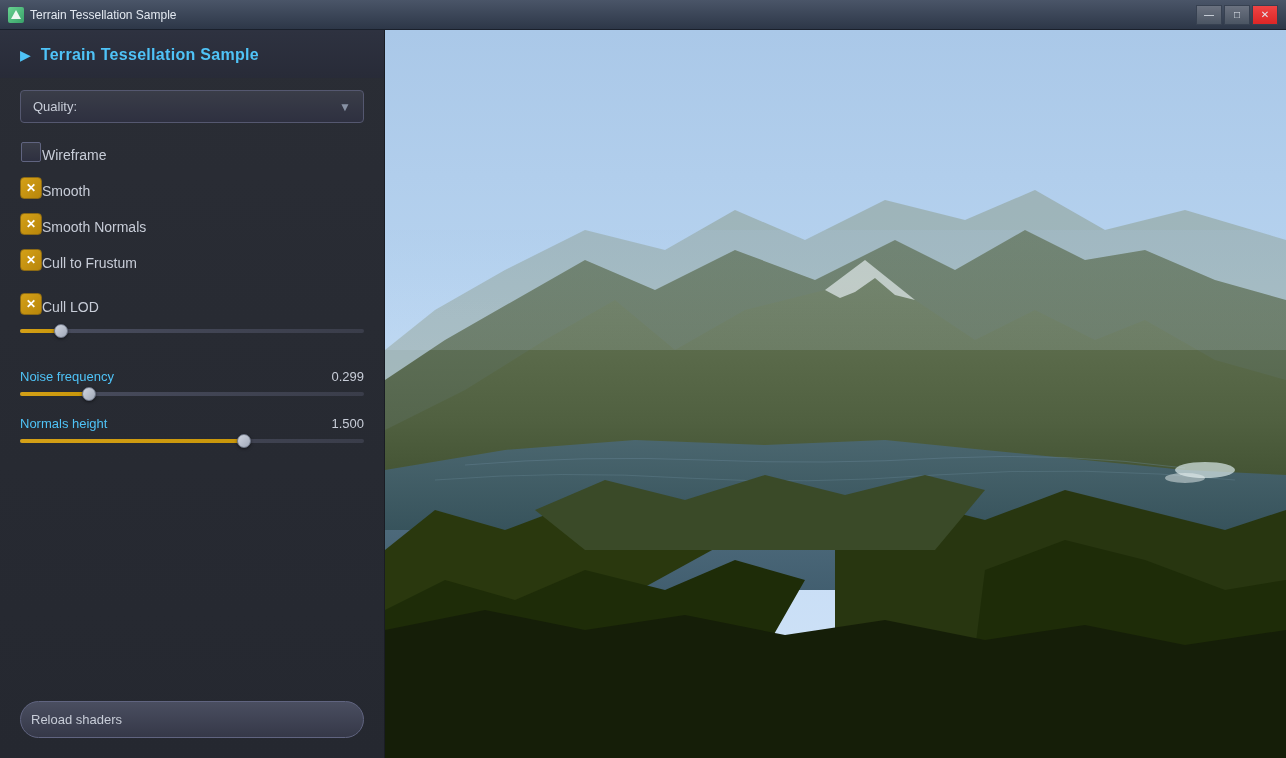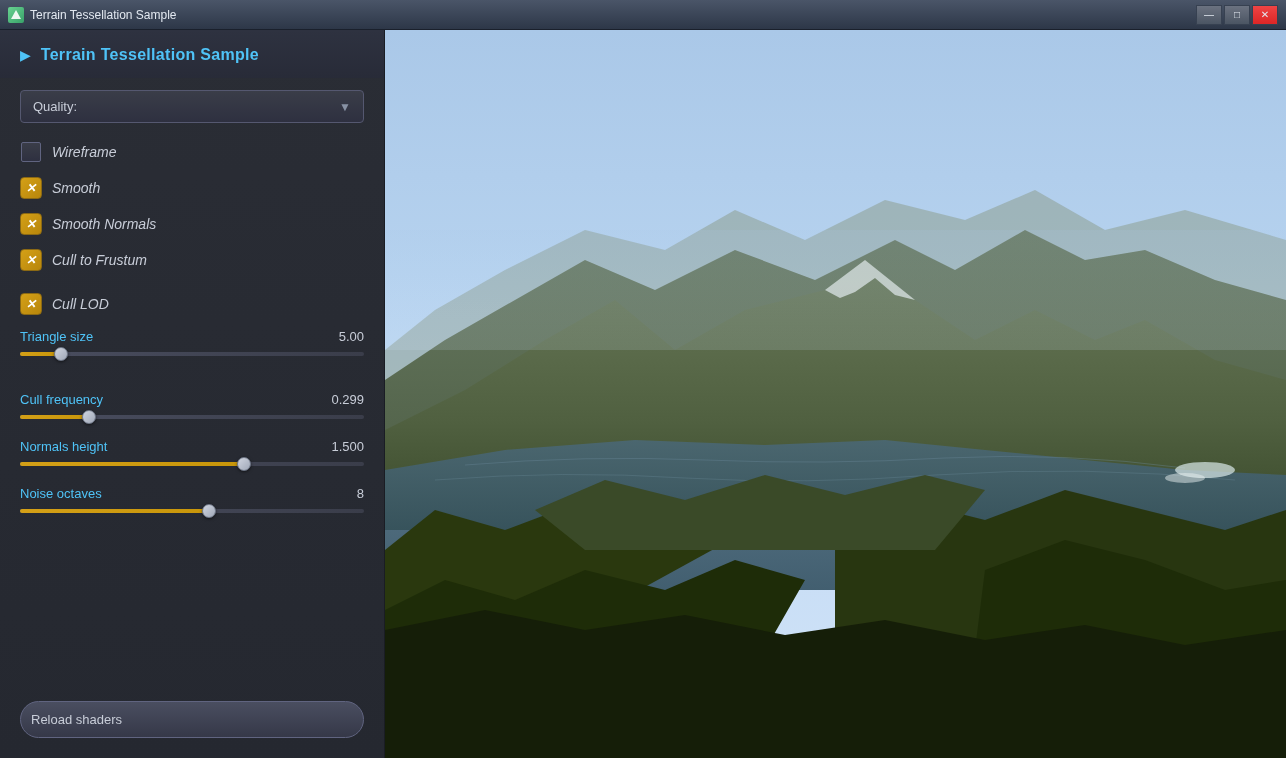--- a/index.html
+++ b/index.html
@@ -128,25 +128,23 @@
       text-align: center;
     }
     .dropdown-arrow {
       color: #8892a4;
       font-size: 12px;
     }
 
     
     .option-item {
       display: flex;
-      align-items: center;
-      gap: 10px;
+      align-items: flex-end;
       margin-bottom: 14px;
       cursor: pointer;
-      font-style: italic;
     }
     .checkbox-icon {
       width: 22px;
       height: 22px;
       flex-shrink: 0;
       display: flex;
       align-items: center;
       justify-content: center;
     }
     .checkbox-plain {
@@ -326,64 +324,50 @@
       <div class="section-gap"></div>
 
       <div class="option-item">
         <div class="checkbox-icon">
           <div class="checkbox-gold">✕</div>
         </div>
         <span class="option-label">Cull LOD</span>
       </div>
 
       <div class="slider-section">
-        <div class="slider-header">
-          <span class="slider-label">Triangle size</span>
-          <span class="slider-value">5.00</span>
-        </div>
         <div class="slider-track">
           <div class="slider-fill" style="width: 12%;"></div>
           <div class="slider-thumb" style="left: 12%;"></div>
         </div>
       </div>
 
       <div class="spacer"></div>
 
       <div class="slider-section">
         <div class="slider-header">
-          <span class="slider-label">Cull frequency</span>
+          <span class="slider-label">Noise frequency</span>
           <span class="slider-value">0.299</span>
         </div>
         <div class="slider-track">
           <div class="slider-fill" style="width: 20%;"></div>
           <div class="slider-thumb" style="left: 20%;"></div>
         </div>
       </div>
 
       <div class="slider-section">
         <div class="slider-header">
           <span class="slider-label">Normals height</span>
           <span class="slider-value">1.500</span>
         </div>
         <div class="slider-track">
           <div class="slider-fill" style="width: 65%;"></div>
           <div class="slider-thumb" style="left: 65%;"></div>
         </div>
       </div>
 
-      <div class="slider-section">
-        <div class="slider-header">
-          <span class="slider-label">Noise octaves</span>
-          <span class="slider-value">8</span>
-        </div>
-        <div class="slider-track">
-          <div class="slider-fill" style="width: 55%;"></div>
-          <div class="slider-thumb" style="left: 55%;"></div>
-        </div>
-      </div>
 
     </div>
 
     <div class="reload-btn">Reload shaders</div>
 
   </div>
 
   <div class="viewport">
     <svg class="terrain-svg" viewBox="0 0 901 728" preserveAspectRatio="xMidYMid slice" xmlns="http://www.w3.org/2000/svg">
 

